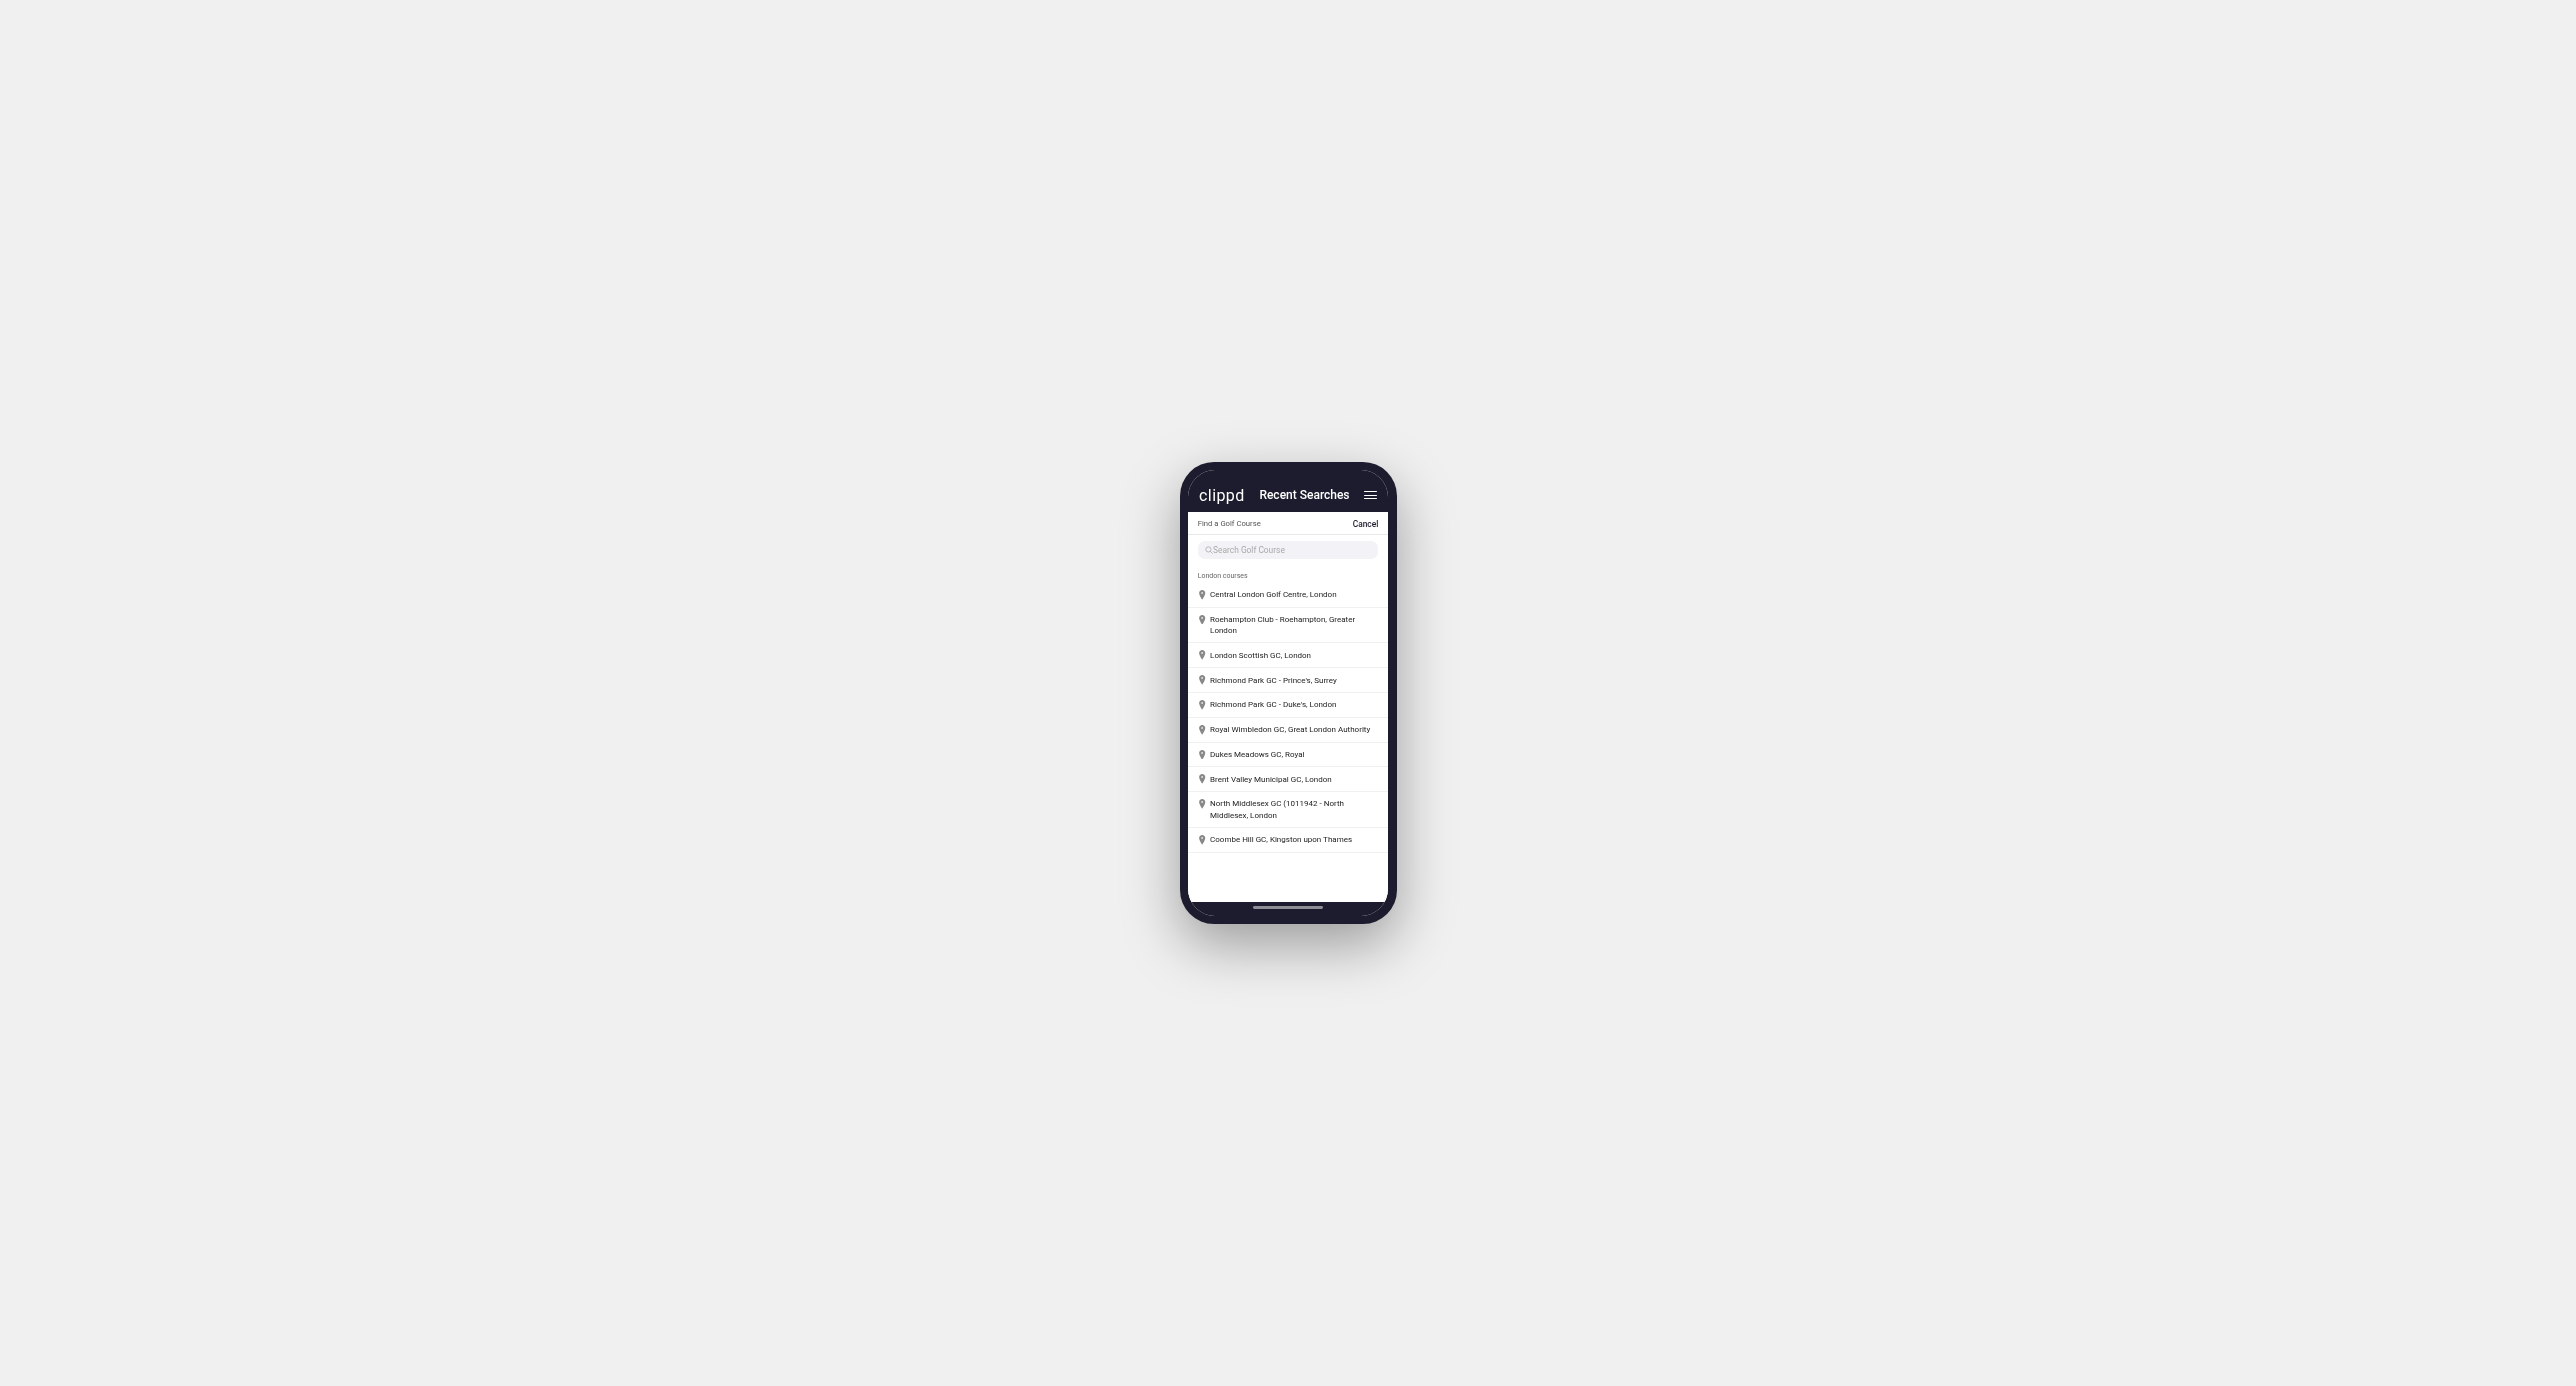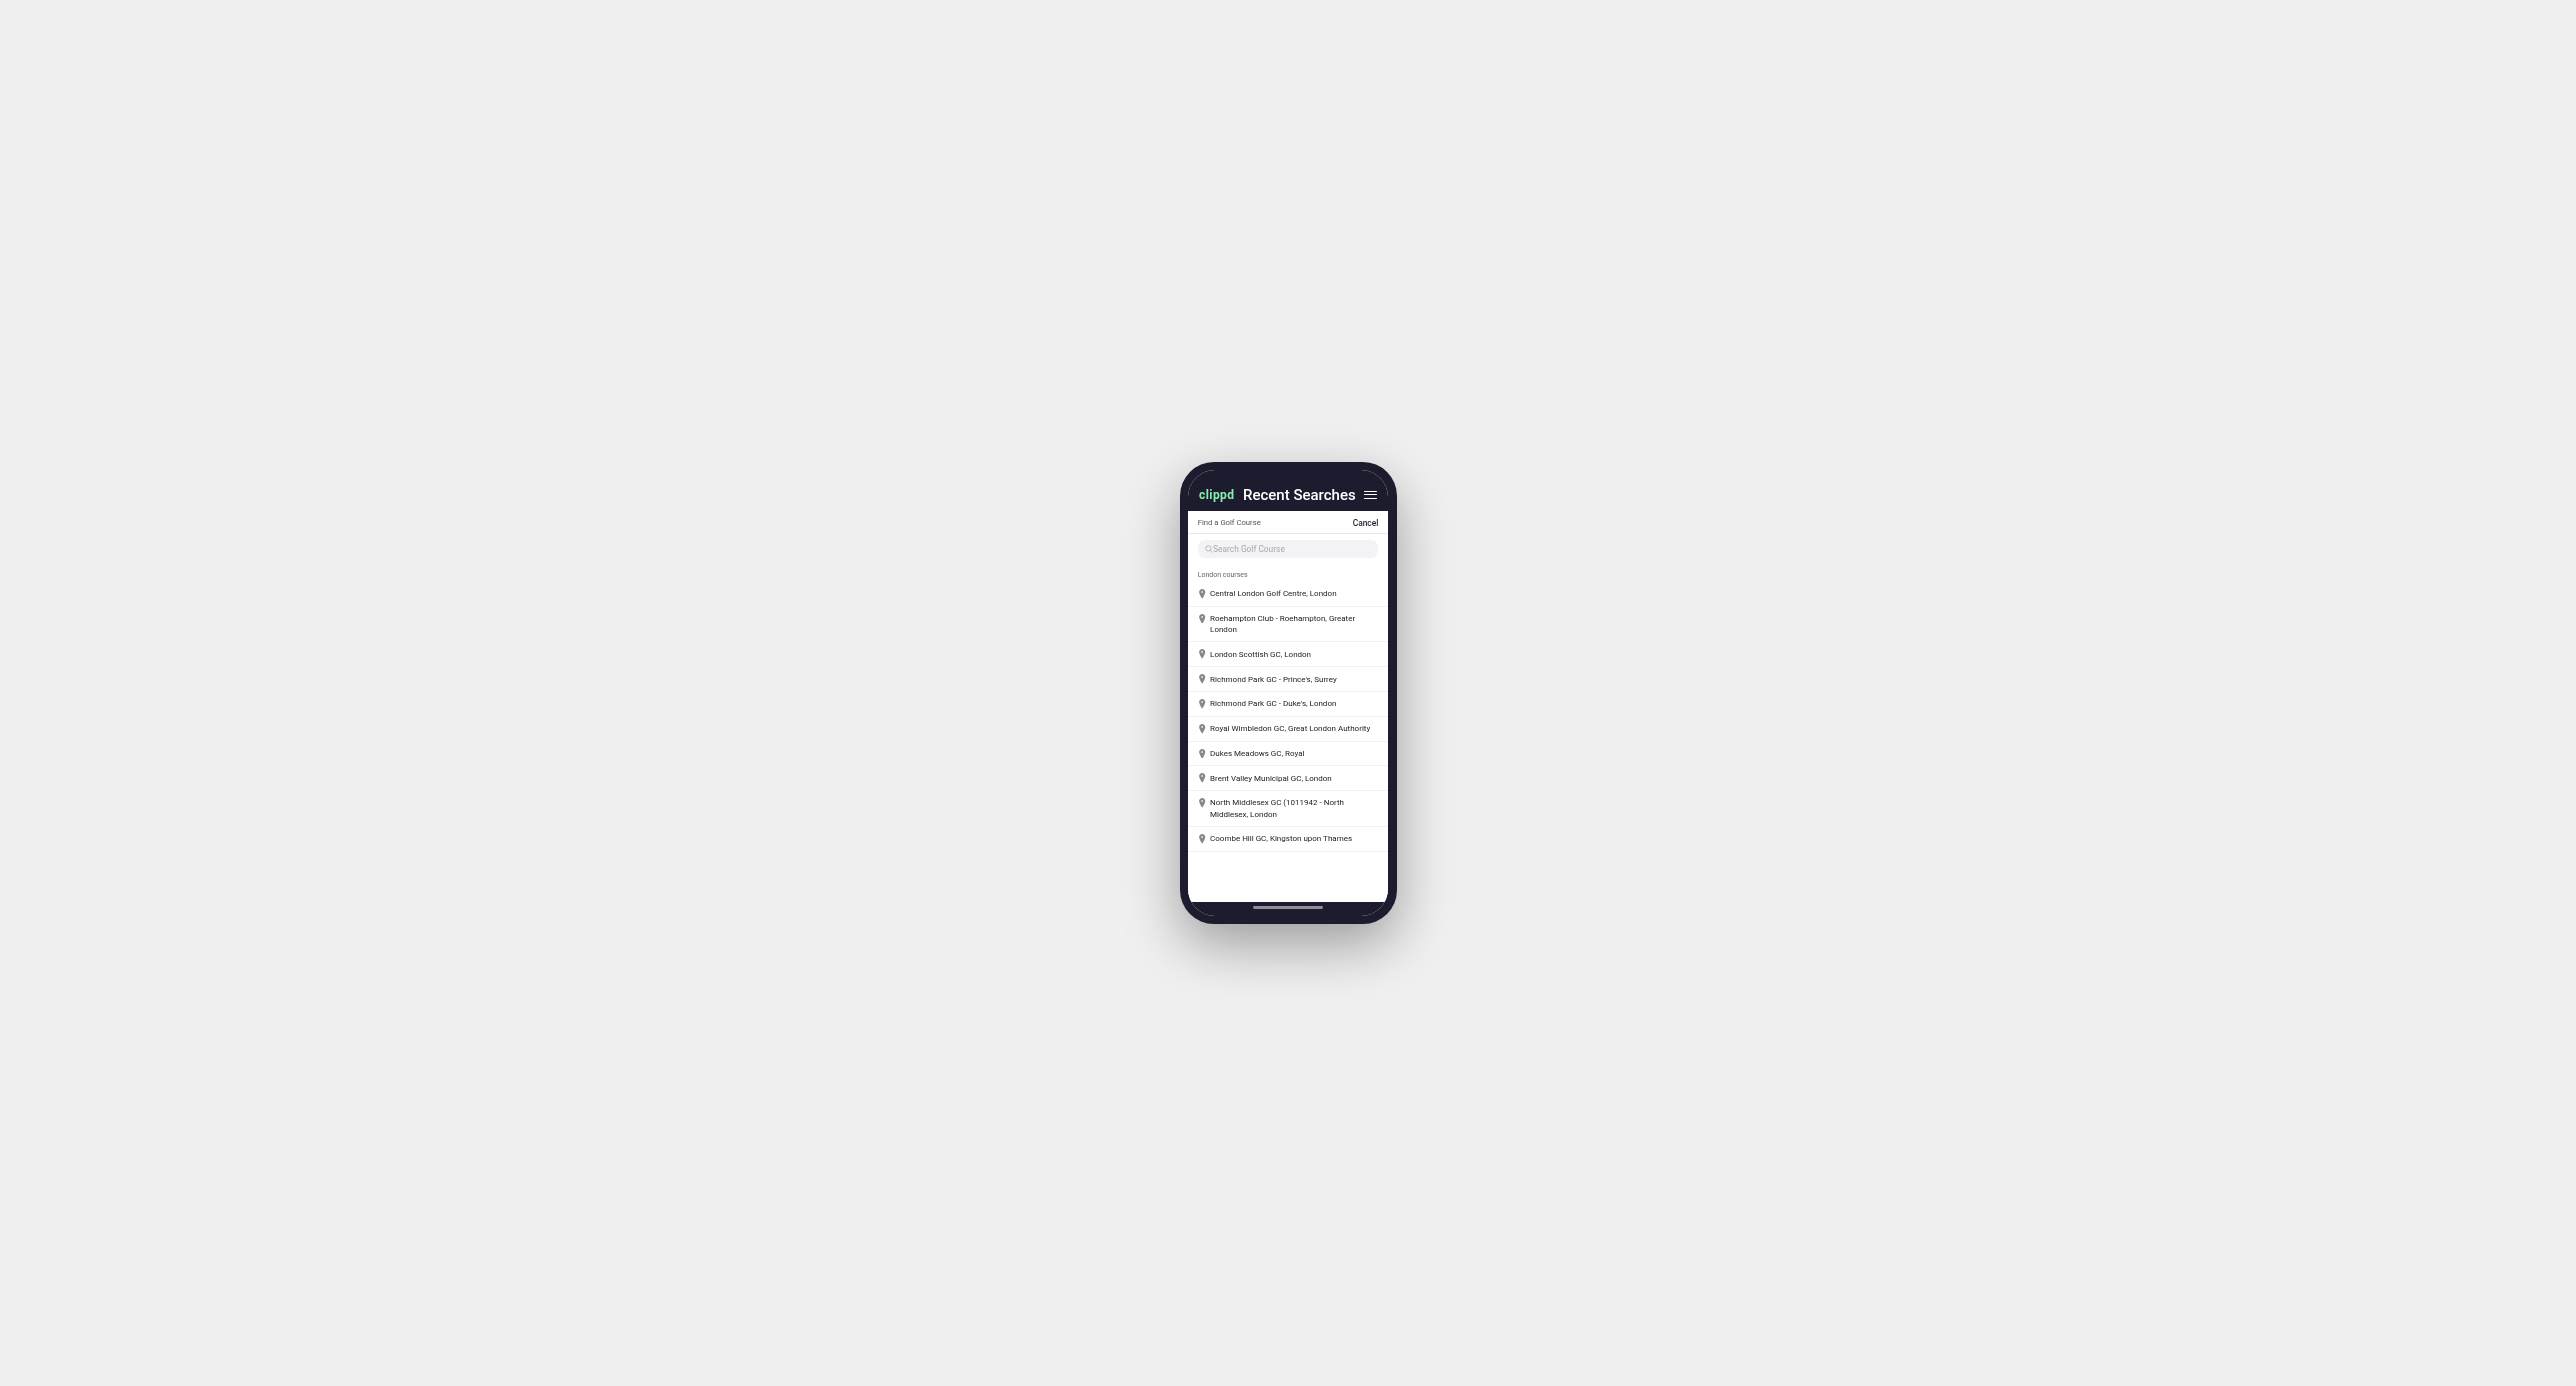--- a/index.html
+++ b/index.html
@@ -44,29 +44,29 @@
     
     .nav-bar {
       background: #1c1c2e;
       display: flex;
       align-items: center;
       justify-content: space-between;
       padding: 5.6px 11.2px 7px;
     }
 
     .nav-logo {
-      color: #86efac;
-      font-size: 12px;
-      font-weight: 700;
+      color: #ffffff;
+      font-size: 16px;
+      font-weight: 400;
       letter-spacing: 0.4px;
     }
 
     .nav-title {
       color: #ffffff;
-      font-size: 15px;
+      font-size: 12px;
       font-weight: 500;
       text-align: right;
     }
 
     .nav-menu-icon {
       display: flex;
       flex-direction: column;
       gap: 2.1px;
       cursor: pointer;
     }

